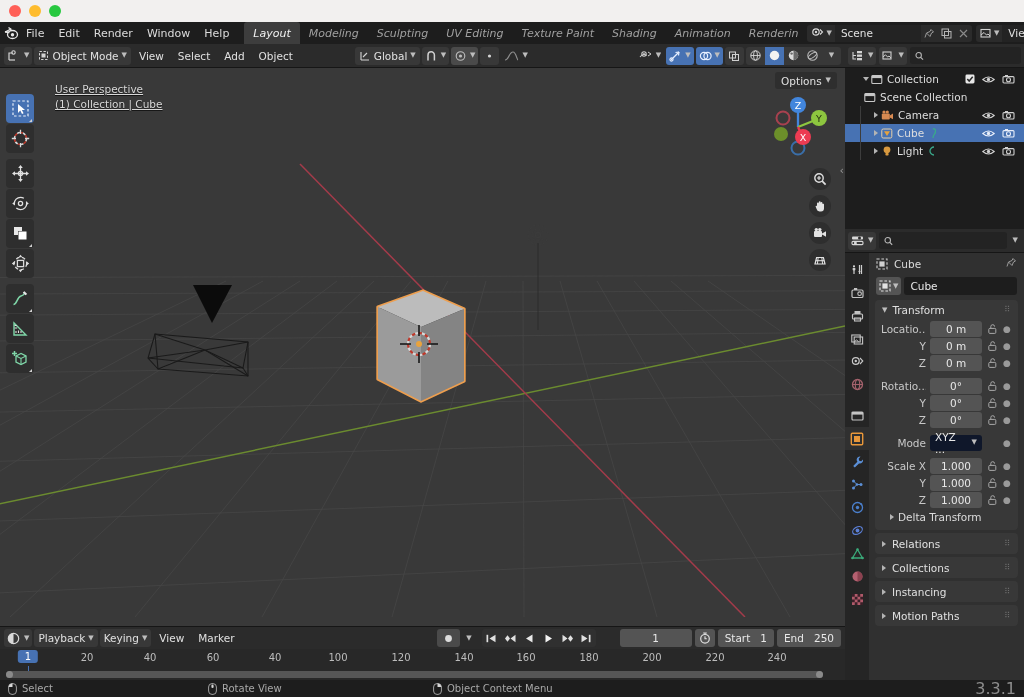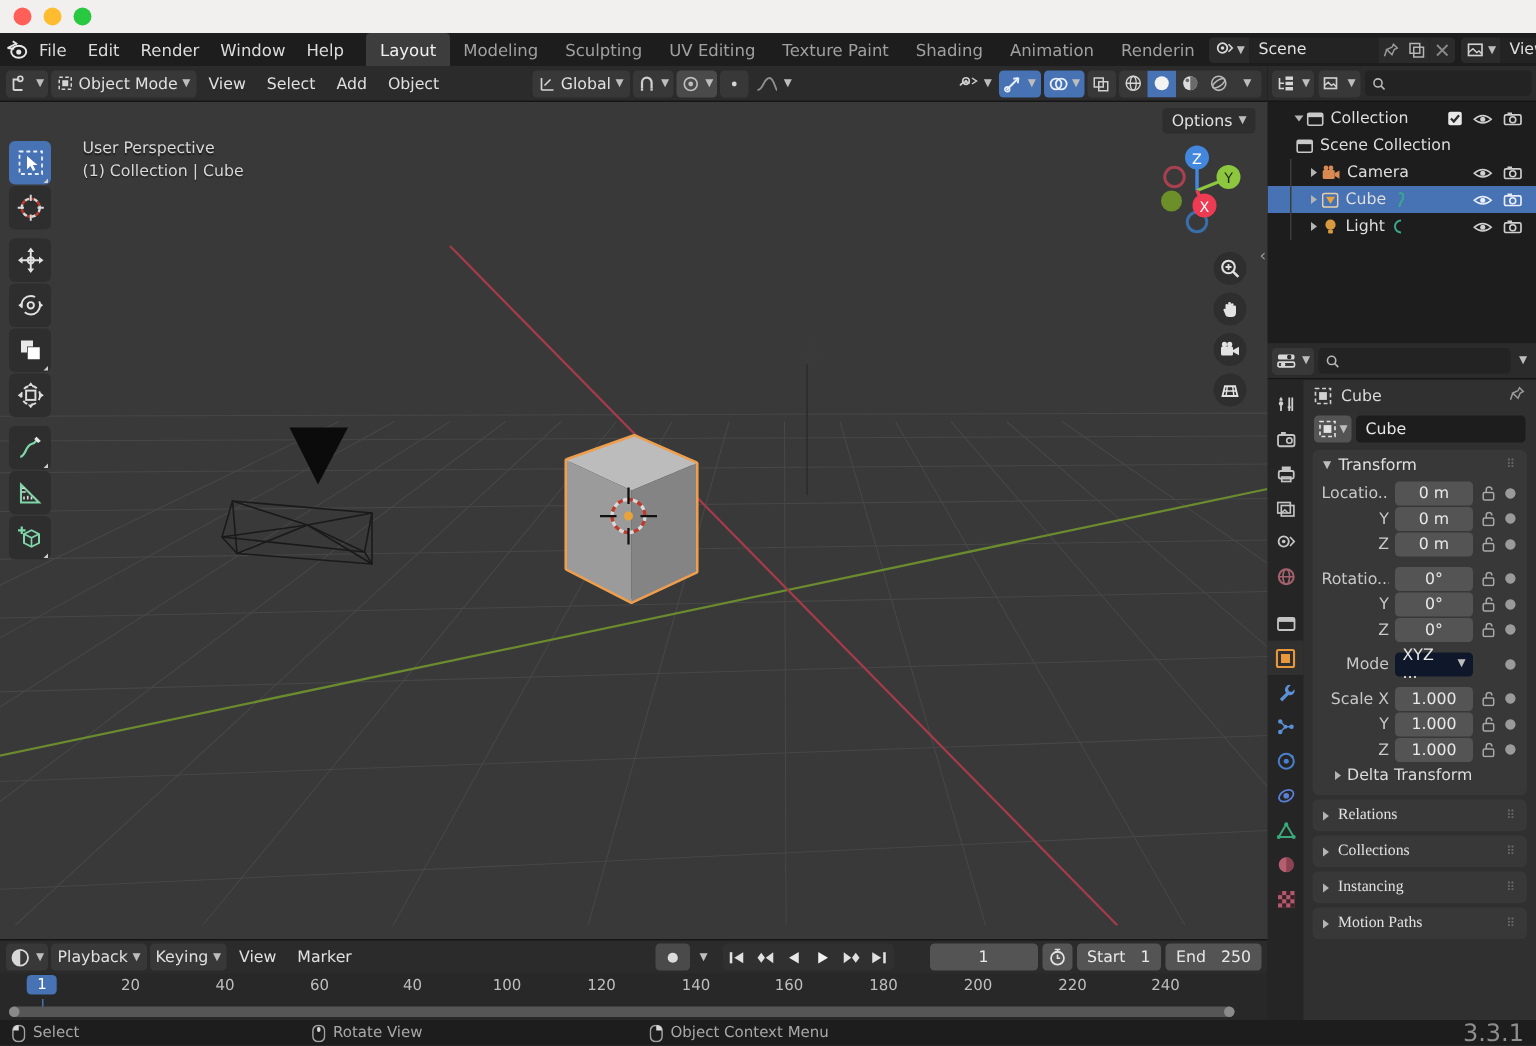--- a/index.html
+++ b/index.html
@@ -32,21 +32,21 @@
     flex:none; padding-left:4px;
   }
   .blender-logo { width:22px; display:flex; align-items:center; justify-content:center; }
   .menu-item {
     display:flex; align-items:center; padding:0 7px; font-size:11px;
     color:#dcdcdc; white-space:nowrap;
   }
   .ws-tabs { display:flex; align-items:stretch; margin-left:8px; }
   .ws-tab {
     display:flex; align-items:center; padding:0 9px; font-size:11px;
-    color:#a0a0a0; white-space:nowrap;
+    color:#a0a0a0; white-space:nowrap;font-style:italic;
   }
   .ws-tab.active { background:#3d3d3d; color:#f0f0f0; border-radius:3px 3px 0 0; }
   .topbar-right { margin-left:auto; display:flex; align-items:center; gap:0; padding-right:2px; }
 
   .id-block { display:flex; align-items:center; height:17px; }
   .id-icon-btn {
     background:#2b2b2b; border-radius:3px 0 0 3px; height:17px;
     display:flex; align-items:center; padding:0 3px 0 4px; gap:2px;
   }
   .id-name {
@@ -81,22 +81,22 @@
   .chev { font-size:7px; color:#bdbdbd; line-height:1; }
 
   .shade-group { display:flex; background:#383838; border-radius:3px; overflow:hidden; height:18px; }
   .shade-btn { width:19px; display:flex; align-items:center; justify-content:center; }
   .shade-btn.on { background:#4772b3; }
 
   
   .viewport { position:relative; flex:1; overflow:hidden; background:#393939; }
   .vp-canvas { position:absolute; inset:0; }
   .vp-text {
-    position:absolute; left:55px; top:24px; font-size:10.5px; color:#d8d8d8;
-    line-height:1.45; pointer-events:none; text-shadow:0 1px 1px rgba(0,0,0,.6);
+    position:absolute; left:55px; top:14px; font-size:10.5px; color:#d8d8d8;
+    line-height:1.45; pointer-events:none; text-shadow:0 1px 1px rgba(0,0,0,.6);text-decoration:underline;
   }
   .toolbar {
     position:absolute; left:6px; top:26px; display:flex; flex-direction:column; gap:1px;
   }
   .tool {
     width:28px; height:29px; background:#2e2e2e; border-radius:4px;
     display:flex; align-items:center; justify-content:center; position:relative;
   }
   .tool.active { background:#4772b3; }
   .tool.gap { margin-top:5px; }
@@ -223,21 +223,21 @@
   .prop-val.dark { background:#0f172a; justify-content:flex-start; padding:0 5px; gap:4px; }
   .prop-lock { width:12px; display:flex; align-items:center; justify-content:center; flex:none; }
   .prop-dot { width:10px; display:flex; align-items:center; justify-content:center; flex:none;
               font-size:9px; color:#9a9a9a; }
   .row-gap { height:6px; }
 
   .sub-row { display:flex; align-items:center; gap:4px; padding:3px 0 1px 9px; font-size:10.5px; color:#dcdcdc; }
 
   .closed-panel {
     margin:0 6px 3px 6px; background:#383838; border-radius:4px; height:21px;
-    display:flex; align-items:center; gap:6px; padding:0 7px; font-size:10.5px; color:#e0e0e0;font-family:Liberation Serif, serif;
+    display:flex; align-items:center; gap:6px; padding:0 7px; font-size:10.5px; color:#e0e0e0;
   }
   .closed-panel .grip { margin-left:auto; color:#6b6b6b; font-size:8px; letter-spacing:1px; }
 
   
   .statusbar {
     height:17px; background:#1d1d1d; display:flex; align-items:center;
     padding:0 8px; gap:0; flex:none; font-size:10px; color:#a8a8a8;
   }
   .status-item { display:flex; align-items:center; gap:5px; }
   .status-item:nth-child(1){ width:200px; }

